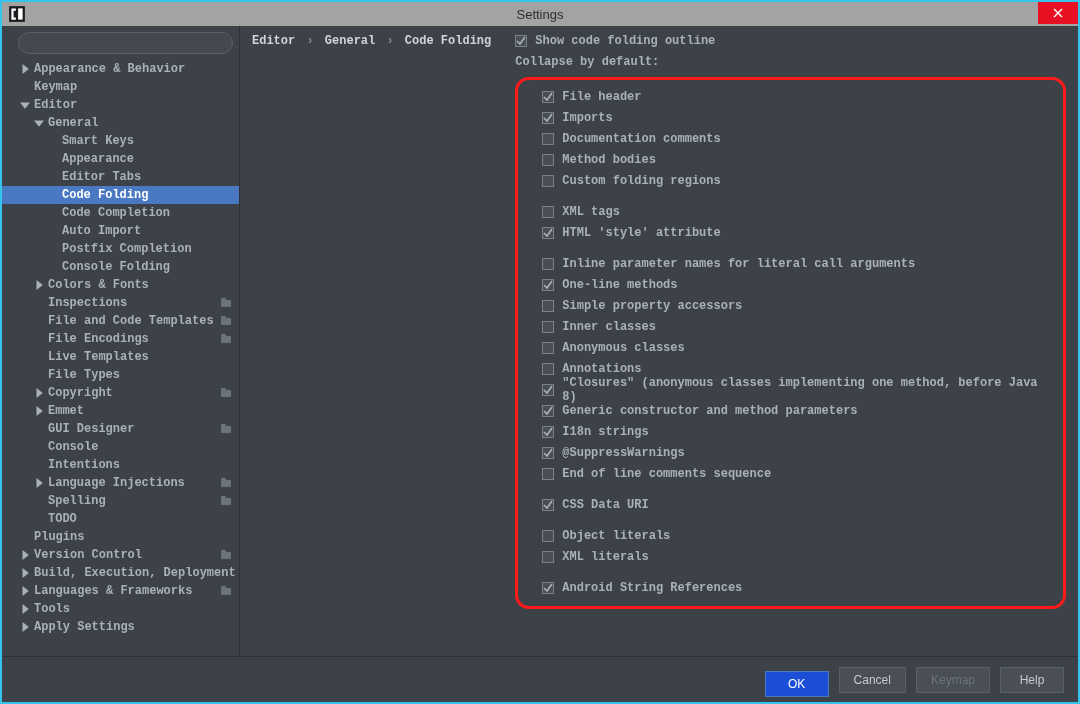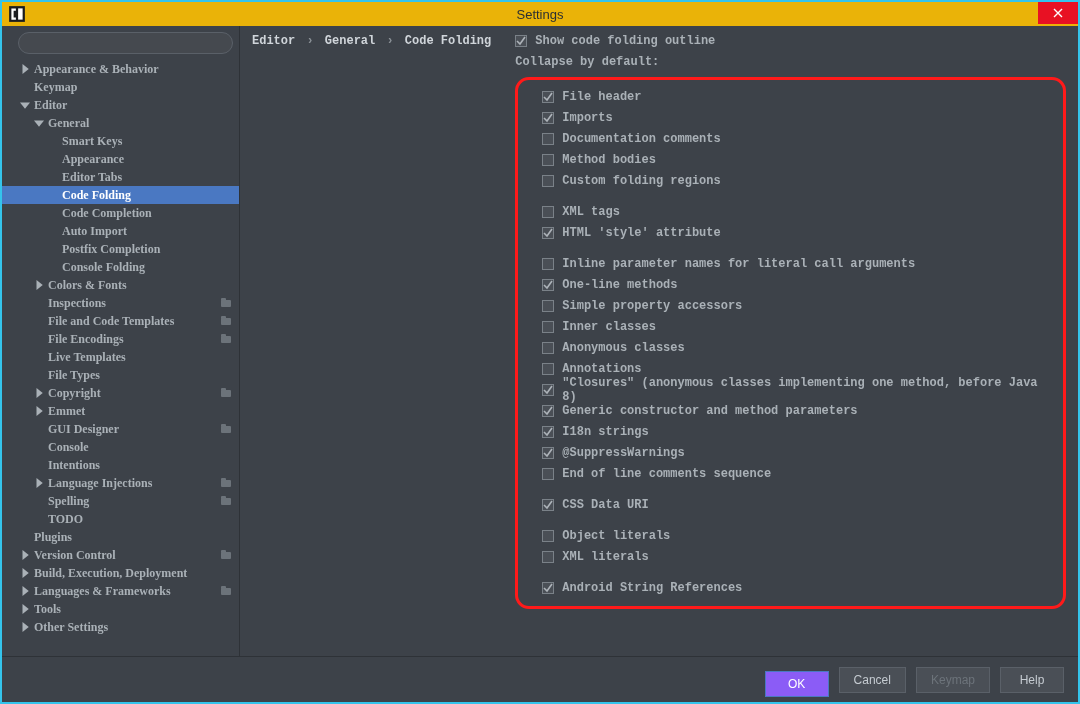--- a/index.html
+++ b/index.html
@@ -13,21 +13,21 @@
   }
   .window {
     width: 1080px; height: 704px;
     background: #3d4249;
     border: 2px solid #34c4ec;
     display: flex;
     flex-direction: column;
   }
   .titlebar {
     height: 24px;
-    background: #eab308;
+    background: #a3a3a3;
     display: flex;
     align-items: center;
     position: relative;
     color: #2b2f33;
   }
   .titlebar .app-icon {
     width: 18px; height: 18px;
     margin-left: 6px;
     display: inline-flex; align-items: center; justify-content: center;
   }
@@ -87,21 +87,20 @@
     flex: 1;
     overflow-y: auto;
     padding-top: 2px;
   }
   .tree-item {
     height: 18px;
     display: flex;
     align-items: center;
     white-space: nowrap;
     position: relative;
-    font-family: Liberation Serif, serif;
   }
   .tree-item .caret {
     width: 10px; height: 10px;
     display: inline-flex;
     align-items:center; justify-content:center;
     margin-right: 4px;
     color: #aab1b7;
     flex-shrink: 0;
   }
   .tree-item.selected {
@@ -183,21 +182,21 @@
     background: #4a4f56;
     color: #c5cbd1;
     font-family: sans-serif;
     font-size: 12px;
     font-weight: 400;
     display: inline-flex;
     align-items:center; justify-content:center;
     padding: 0 14px;
   }
   .btn.primary {
-    background: #8b5cf6;
+    background: #1d4ed8;
     border-color: #4a78c2;
     color: #ffffff;
     margin-top: 8px;
   }
   .btn.disabled {
     color: #6c737a;
   }
 
   
   .tree::-webkit-scrollbar, .panel::-webkit-scrollbar { width: 8px; }
@@ -458,21 +457,21 @@
               </svg>
             </span>
             <span>Tools</span>
           </div>
           <div class="tree-item depth-0">
             <span class="caret">
               <svg viewBox="0 0 8 8">
                 <path d="M2 0l5 4-5 4z" fill="currentColor"></path>
               </svg>
             </span>
-            <span>Other Settings</span>
+            <span>Apply Settings</span>
           </div>
         </div>
     </div>
 
     <div class="content">
       <div class="breadcrumb">
         <span>Editor</span>
         <span class="sep">›</span>
         <span>General</span>
         <span class="sep">›</span>

